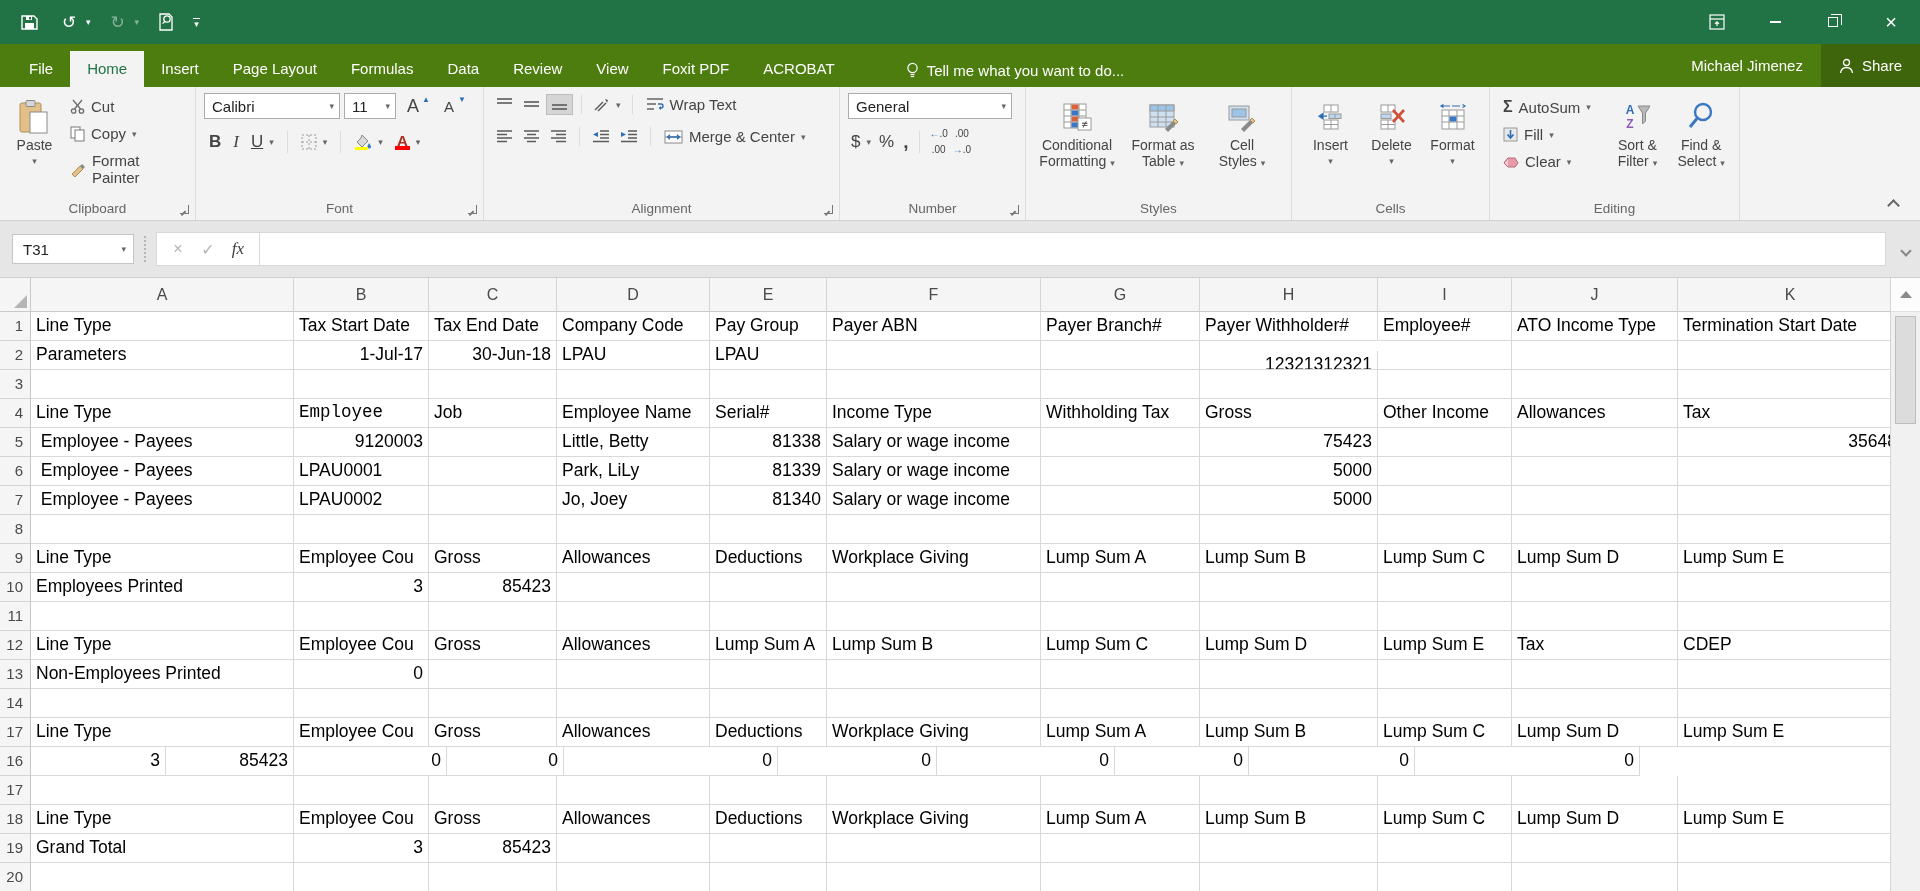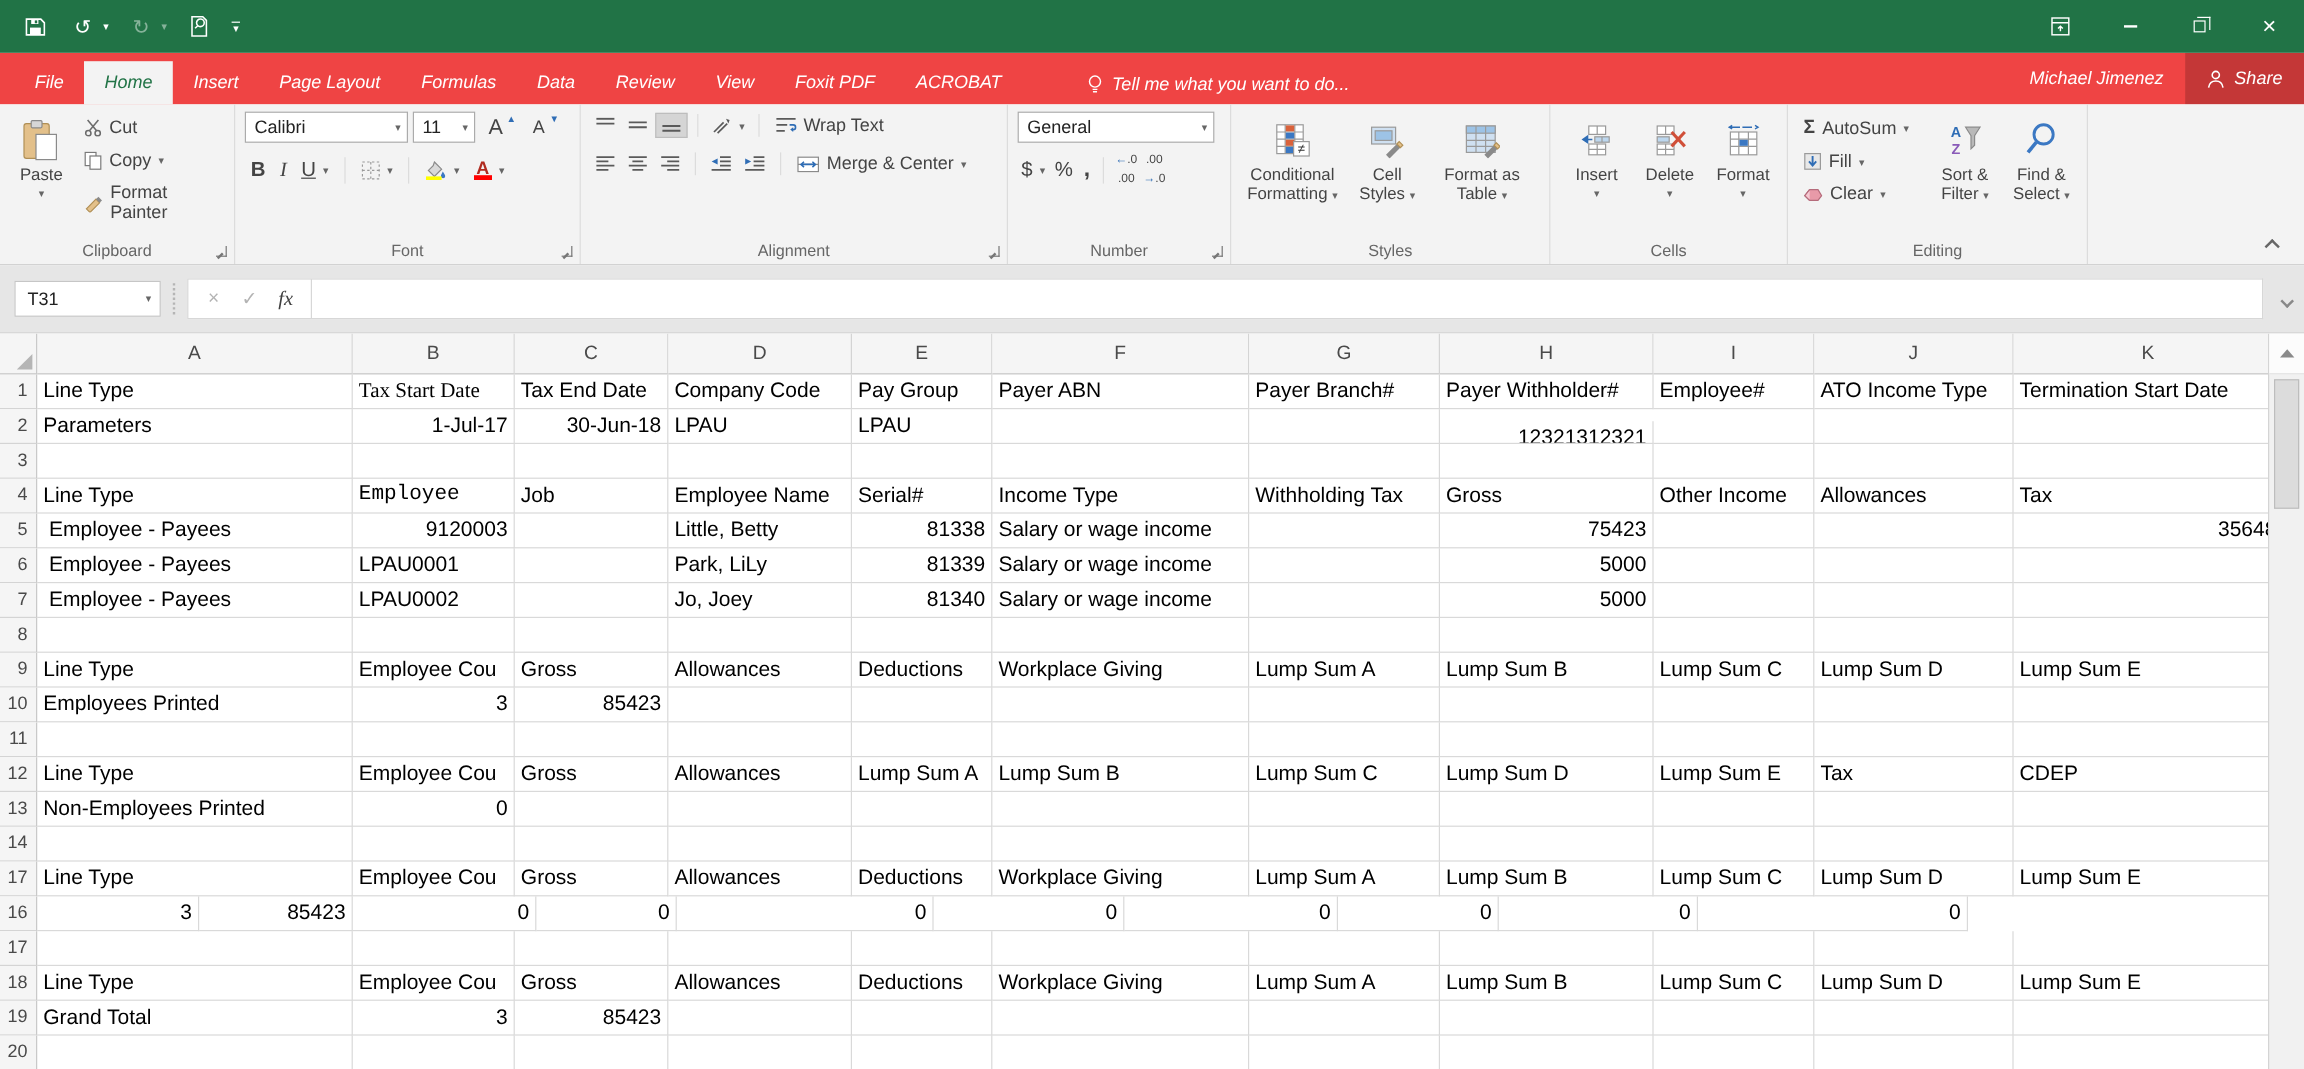--- a/index.html
+++ b/index.html
@@ -16,21 +16,21 @@
   .qat-caret { display:flex; flex-direction:column; align-items:center; color:#fff; font-size:9px; line-height:4px; }
   .qat-caret .bar { width:7px; height:1px; background:#fff; margin-bottom:3px; }
   .win-title { position:absolute; left:0; right:0; text-align:center; color:#fff; font-size:16px; pointer-events:none; }
   .winbtns { margin-left:auto; display:flex; height:44px; }
   .winbtn { width:58px; height:44px; display:flex; align-items:center; justify-content:center; color:#fff; font-size:15px; }
   .min-glyph { width:11px; height:1.5px; background:#fff; display:inline-block; }
   .restore-glyph { position:relative; width:10px; height:10px; border:1px solid #fff; }
   .restore-glyph:before { content:""; position:absolute; left:2px; top:-4px; width:10px; height:10px; border:1px solid #fff; border-left:none; border-bottom:none; }
 
   
-  .tabbar { height:43px; background:#ef4444; display:flex; align-items:flex-end; flex:none;font-style:italic; }
+  .tabbar { height:43px; background:#4d7c0f; display:flex; align-items:flex-end; flex:none; }
   .tabs { display:flex; align-items:flex-end; height:100%; padding-left:12px; }
   .tab { color:#fff; font-size:15px; padding:0 17px; height:36px; line-height:36px; }
   .tab.active { background:#f3f3f3; color:#217346; }
   .tellme { display:flex; align-items:center; gap:8px; color:#fff; font-size:15px; margin-left:54px; margin-bottom:8px; }
   .user-share { margin-left:auto; display:flex; align-items:center; height:100%; }
   .username { color:#fff; font-size:15px; margin-right:18px; }
   .share-btn { display:flex; align-items:center; gap:8px; color:#fff; font-size:15px; background:rgba(0,0,0,.18); height:100%; padding:0 18px; }
 
   
   .ribbon { height:134px; background:#f3f3f3; border-bottom:1px solid #d2d2d2; display:flex; position:relative; flex:none; color:#444; }
@@ -453,47 +453,47 @@
               <rect x="9.5" y="8.5" width="7" height="5" fill="#3b78c3"></rect>
               <rect x="9.5" y="14.5" width="7" height="5" fill="#d9623b"></rect>
               <rect x="9.5" y="20.5" width="7" height="5" fill="#3b78c3"></rect>
               <rect x="16" y="16" width="13" height="12" fill="#fff" stroke="#9a9a9a"></rect>
               <text x="22.5" y="25.5" font-size="11" text-anchor="middle" fill="#333">≠</text>
             </svg>
         </span>
         <span>Conditional</span>
         <span><span>Formatting</span> <span class="caret">▾</span></span>
       </div>
-      <div class="bigbtn" style="width:72px;">
-        <span class="ic">
-          <svg width="30" height="30" viewBox="0 0 30 30">
-              <rect x="2" y="4" width="20" height="14" fill="#cfe0f1" stroke="#9a9a9a"></rect>
-              <rect x="5" y="7" width="14" height="8" fill="#9dc3e6" stroke="#9a9a9a"></rect>
-              <path d="M14 27l9-9 3 3-9 9z" fill="#8a8a8a"></path>
-              <path d="M23 18l2-2 3 3-2 2z" fill="#e3c08a" stroke="#b08f55"></path>
-            </svg>
-        </span>
-        <span>Cell</span>
-        <span><span>Styles</span> <span class="caret">▾</span></span>
-      </div>
       <div class="bigbtn">
         <span class="ic">
           <svg width="30" height="30" viewBox="0 0 30 30">
               <rect x="2" y="3" width="24" height="22" fill="#cfe0f1" stroke="#9a9a9a"></rect>
               <rect x="2" y="3" width="24" height="6" fill="#9dc3e6" stroke="#9a9a9a"></rect>
               <line x1="10" y1="3" x2="10" y2="25" stroke="#9a9a9a"></line>
               <line x1="18" y1="3" x2="18" y2="25" stroke="#9a9a9a"></line>
               <line x1="2" y1="15" x2="26" y2="15" stroke="#9a9a9a"></line>
               <line x1="2" y1="20" x2="26" y2="20" stroke="#9a9a9a"></line>
               <path d="M17 27l8-8 3 3-8 8z" fill="#8a8a8a"></path>
               <path d="M25 19l2-2 3 3-2 2z" fill="#e3c08a" stroke="#b08f55"></path>
             </svg>
         </span>
         <span>Format as</span>
         <span><span>Table</span> <span class="caret">▾</span></span>
+      </div>
+      <div class="bigbtn" style="width:72px;">
+        <span class="ic">
+          <svg width="30" height="30" viewBox="0 0 30 30">
+              <rect x="2" y="4" width="20" height="14" fill="#cfe0f1" stroke="#9a9a9a"></rect>
+              <rect x="5" y="7" width="14" height="8" fill="#9dc3e6" stroke="#9a9a9a"></rect>
+              <path d="M14 27l9-9 3 3-9 9z" fill="#8a8a8a"></path>
+              <path d="M23 18l2-2 3 3-2 2z" fill="#e3c08a" stroke="#b08f55"></path>
+            </svg>
+        </span>
+        <span>Cell</span>
+        <span><span>Styles</span> <span class="caret">▾</span></span>
       </div>
       <div class="glabel">Styles</div>
     </div>
 
     <div class="rgroup" style="width:198px; display:flex;">
       <div class="bigbtn" style="width:62px;">
         <span class="ic">
           <svg width="30" height="28" viewBox="0 0 30 28">
               <rect x="8" y="2" width="14" height="7" fill="#fff" stroke="#9a9a9a"></rect>
               <line x1="15" y1="2" x2="15" y2="9" stroke="#9a9a9a"></line>
@@ -629,21 +629,21 @@
           <div class="colhdr" style="width: 159px;">G</div>
           <div class="colhdr" style="width: 178px;">H</div>
           <div class="colhdr" style="width: 134px;">I</div>
           <div class="colhdr" style="width: 166px;">J</div>
           <div class="colhdr" style="width: 225px;">K</div>
         </div>
       <div>
           <div class="grow">
             <div class="rowhdr">1</div>
             <div class="cell" style="width: 263px;">Line Type</div>
-            <div class="cell" style="width: 135px; font-family: Liberation Serif, serif;">Tax Start Date</div>
+            <div class="cell" style="width: 135px;">Tax Start Date</div>
             <div class="cell" style="width: 128px;">Tax End Date</div>
             <div class="cell" style="width: 153px;">Company Code</div>
             <div class="cell" style="width: 117px;">Pay Group</div>
             <div class="cell" style="width: 214px;">Payer ABN</div>
             <div class="cell" style="width: 159px;">Payer Branch#</div>
             <div class="cell" style="width: 178px;">Payer Withholder#</div>
             <div class="cell" style="width: 134px;">Employee#</div>
             <div class="cell" style="width: 166px;">ATO Income Type</div>
             <div class="cell" style="width: 225px;">Termination Start Date</div>
           </div>

